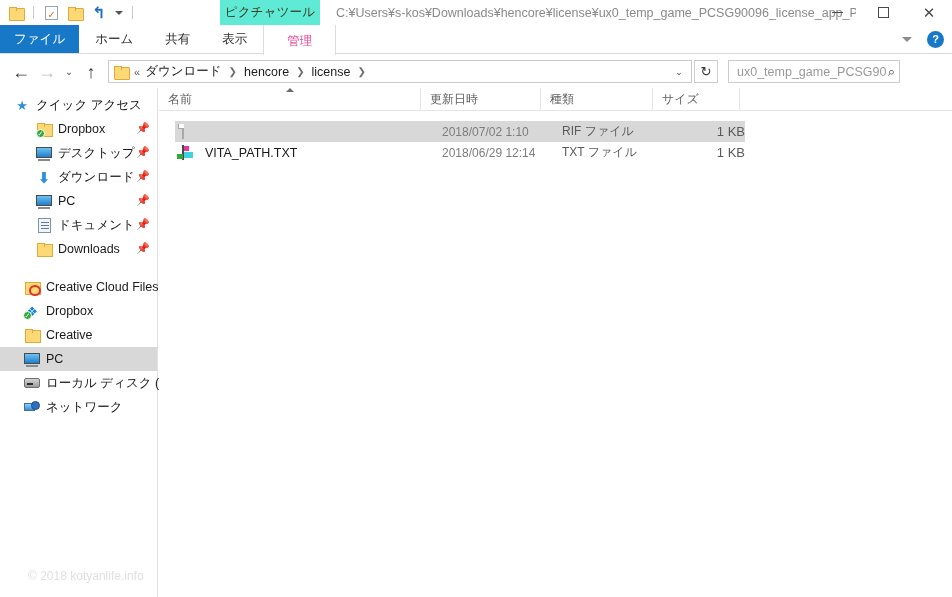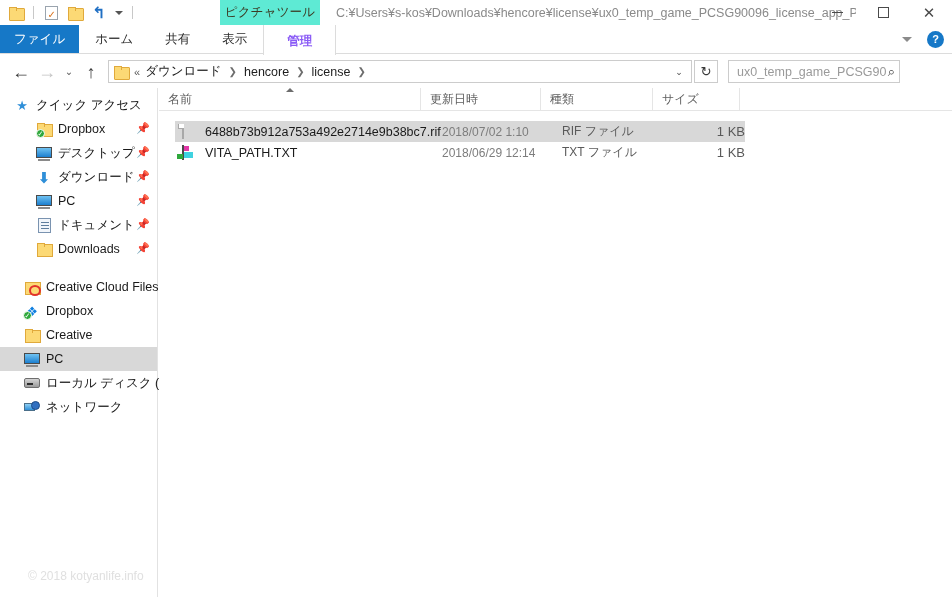--- a/index.html
+++ b/index.html
@@ -119,23 +119,22 @@
     cursor: default;
   }
   .tab-file {
     background: #1678c7; color: #ffffff;
     padding: 0 14px;
   }
   .tab-manage {
     border-left: 1px solid #dcdcdc;
     border-right: 1px solid #dcdcdc;
     background: #ffffff;
-    color: #8b5cf6;
+    color: #ec4899;
     padding: 16px 23px;
-    font-weight: bold;
   }
   .ribbon-right {
     margin-left: auto; display: flex; align-items: center;
     padding-right: 8px; gap: 10px;
   }
   .ribbon-expand {
     width: 20px; height: 20px;
     display: flex; align-items: center; justify-content: center;
   }
   .chev-dn {
@@ -636,21 +635,20 @@
         <div class="col" style="width:87px">
           <span>サイズ</span>
         </div>
       </div>
 
       <div class="rowarea">
 
         <div class="frow selected" style="margin-top:10px">
           <div class="fcell fname" style="width:267px">
             <span class="fico"><span class="ico-blank"></span></span>
-            <span>6488b73b912a753a492e2714e9b38bc7.rif</span>
           </div>
           <div class="fcell fdate" style="width:120px">2018/07/02 1:10</div>
           <div class="fcell ftype" style="width:112px">RIF ファイル</div>
           <div class="fcell fsize" style="width:71px; justify-content:flex-end">1 KB</div>
         </div>
 
         <div class="frow">
           <div class="fcell fname" style="width:267px">
             <span class="fico">
               <span class="ico-txt"><span class="pink"></span><span class="cyan"></span><span class="grn"></span></span>

